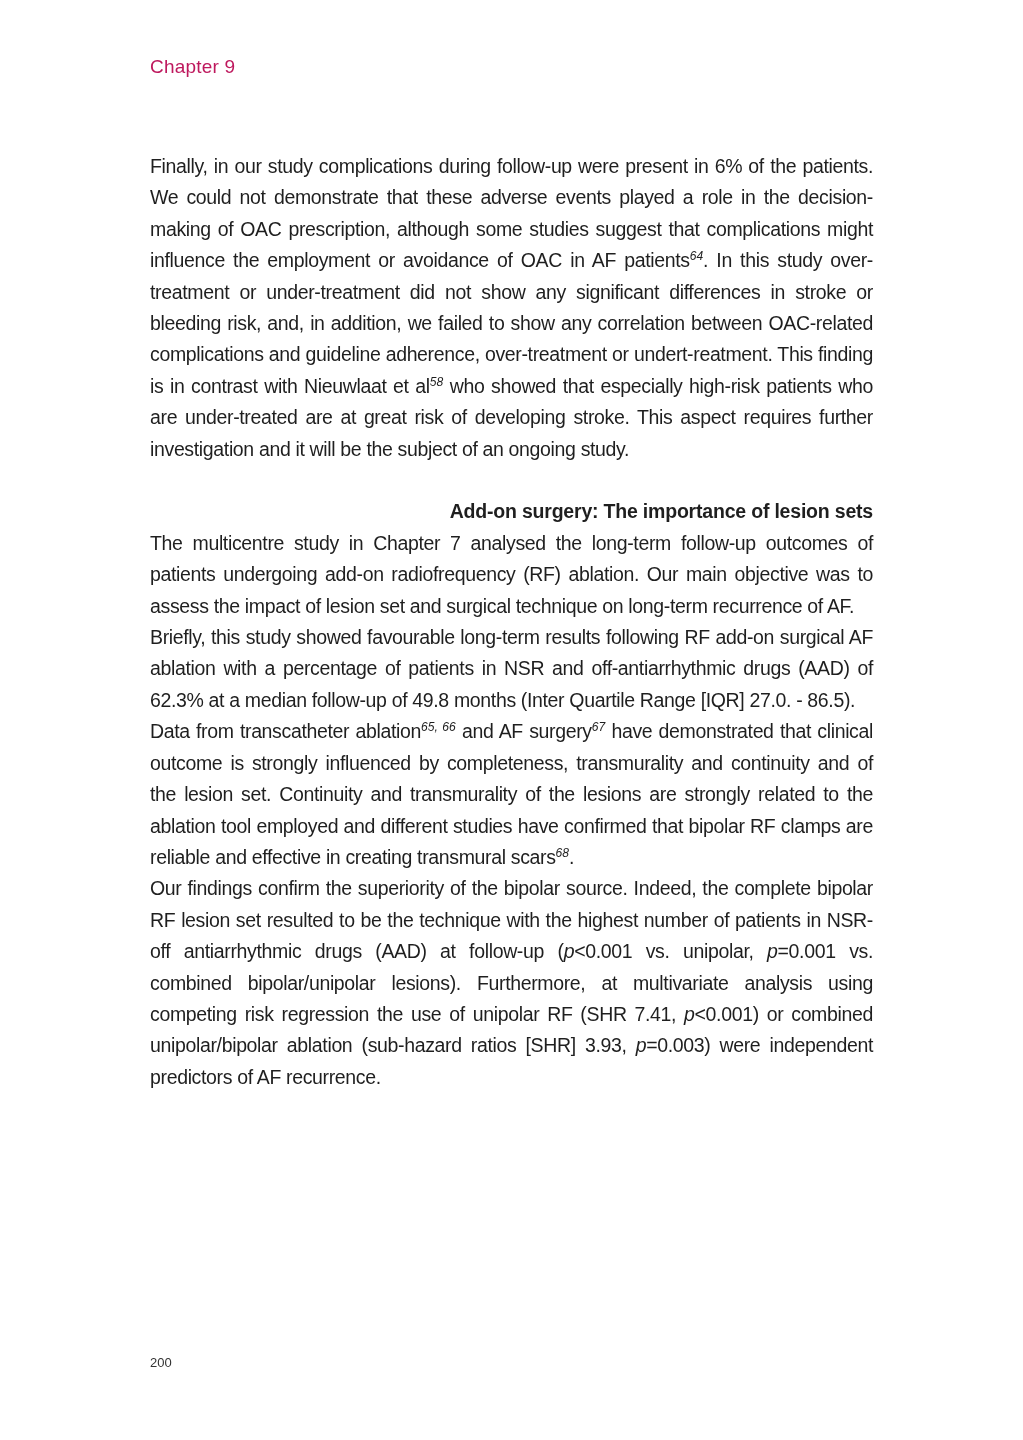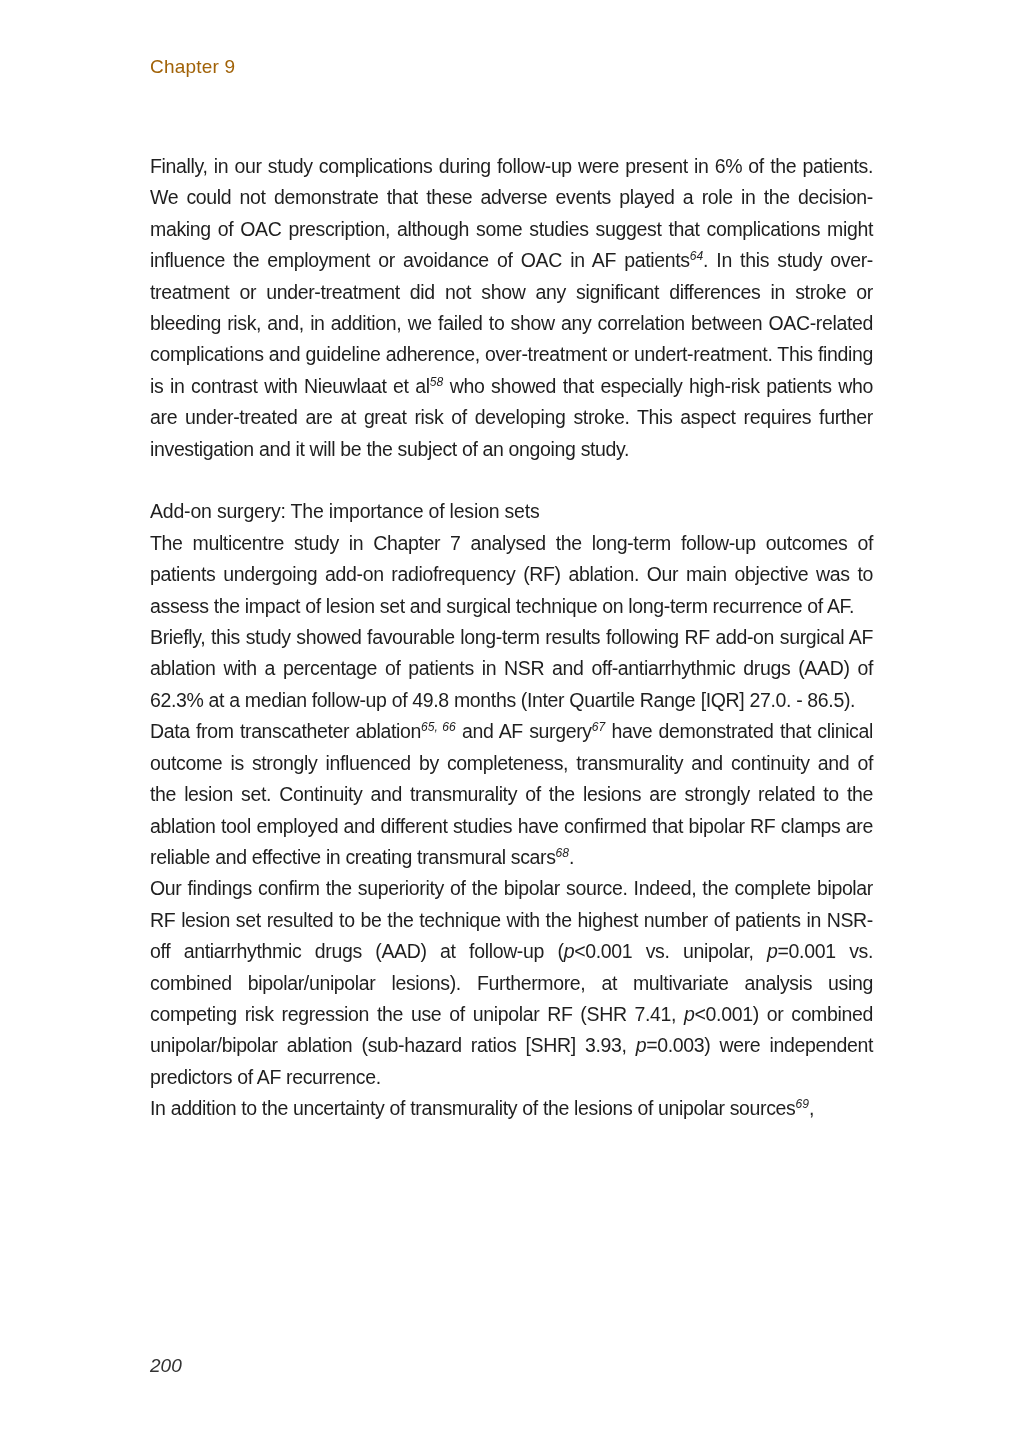--- a/index.html
+++ b/index.html
@@ -14,73 +14,71 @@
     background: #ffffff;
     font-family: "Liberation Sans", sans-serif;
     color: #1f1f1f;
     overflow: hidden;
   }
   .chapter-header {
     position: absolute;
     left: 150px;
     top: 56px;
     font-size: 19px;
-    color: #a16207;
+    color: #be185d;
     letter-spacing: 0.2px;
   }
   .content {
     position: absolute;
     left: 150px;
     top: 151px;
     width: 723px;
     font-size: 19.5px;
     line-height: 31.4px;
     letter-spacing: -0.35px;
     text-align: justify;
   }
   .content p {
     margin: 0;
   }
   .section-heading {
-    font-weight: normal;
+    font-weight: bold;
     margin-top: 31.4px !important;
-    text-align: left;
+    text-align: right;
     letter-spacing: -0.2px;
   }
   .sup {
     font-size: 0.62em;
     vertical-align: super;
     line-height: 0;
     letter-spacing: 0;
     font-style: italic;
   }
   .it {
     font-style: italic;
   }
   .page-number {
     position: absolute;
     left: 150px;
     top: 1355px;
-    font-size: 19px;
+    font-size: 13px;
     color: #333333;
-    font-style: italic;
   }
 </style>
 </head>
 <body>
 
 <div class="page">
 
   <div class="chapter-header">Chapter 9</div>
 
   <div class="content">
     <p><span>Finally, in our study complications during follow-up were present in 6% of the patients. We could not demonstrate that these adverse events played a role in the decision-making of OAC prescription, although some studies suggest that complications might influence the employment or avoidance of OAC in AF patients</span><span class="sup">64</span><span>. In this study over-treatment or under-treatment did not show any significant differences in stroke or bleeding risk, and, in addition, we failed to show any correlation between OAC-related complications and guideline adherence, over-treatment or undert-reatment. This finding is in contrast with Nieuwlaat et al</span><span class="sup">58</span><span> who showed that especially high-risk patients who are under-treated are at great risk of developing stroke. This aspect requires further investigation and it will be the subject of an ongoing study.</span></p>
     <p class="section-heading">Add-on surgery: The importance of lesion sets</p>
     <p><span>The multicentre study in Chapter 7 analysed the long-term follow-up outcomes of patients undergoing add-on radiofrequency (RF) ablation. Our main objective was to assess the impact of lesion set and surgical technique on long-term recurrence of AF.</span></p>
     <p><span>Briefly, this study showed favourable long-term results following RF add-on surgical AF ablation with a percentage of patients in NSR and off-antiarrhythmic drugs (AAD) of 62.3% at a median follow-up of 49.8 months (Inter Quartile Range [IQR] 27.0. - 86.5).</span></p>
     <p><span>Data from transcatheter ablation</span><span class="sup">65, 66</span><span> and AF surgery</span><span class="sup">67</span><span> have demonstrated that clinical outcome is strongly influenced by completeness, transmurality and continuity and of the lesion set. Continuity and transmurality of the lesions are strongly related to the ablation tool employed and different studies have confirmed that bipolar RF clamps are reliable and effective in creating transmural scars</span><span class="sup">68</span><span>.</span></p>
     <p><span>Our findings confirm the superiority of the bipolar source. Indeed, the complete bipolar RF lesion set resulted to be the technique with the highest number of patients in NSR-off antiarrhythmic drugs (AAD) at follow-up (</span><span class="it">p</span><span>&lt;0.001 vs. unipolar, </span><span class="it">p</span><span>=0.001 vs. combined bipolar/unipolar lesions). Furthermore, at multivariate analysis using competing risk regression the use of unipolar RF (SHR 7.41, </span><span class="it">p</span><span>&lt;0.001) or combined unipolar/bipolar ablation (sub-hazard ratios [SHR] 3.93, </span><span class="it">p</span><span>=0.003) were independent predictors of AF recurrence.</span></p>
-    <p><span>In addition to the uncertainty of transmurality of the lesions of unipolar sources</span><span class="sup">69</span><span>,</span></p>
   </div>
 
   <div class="page-number">200</div>
 
 </div>
 
 </body></html>

